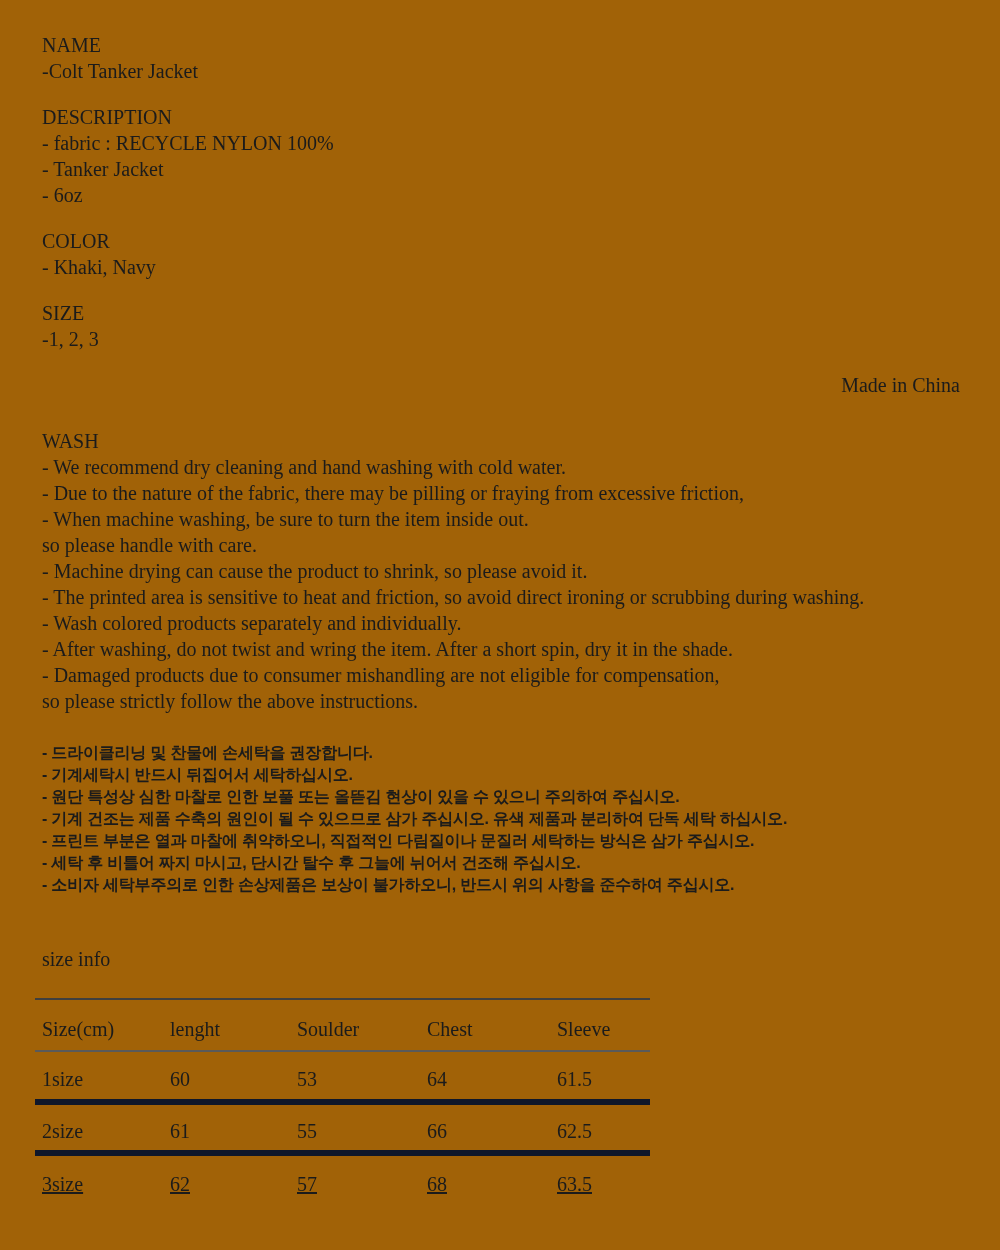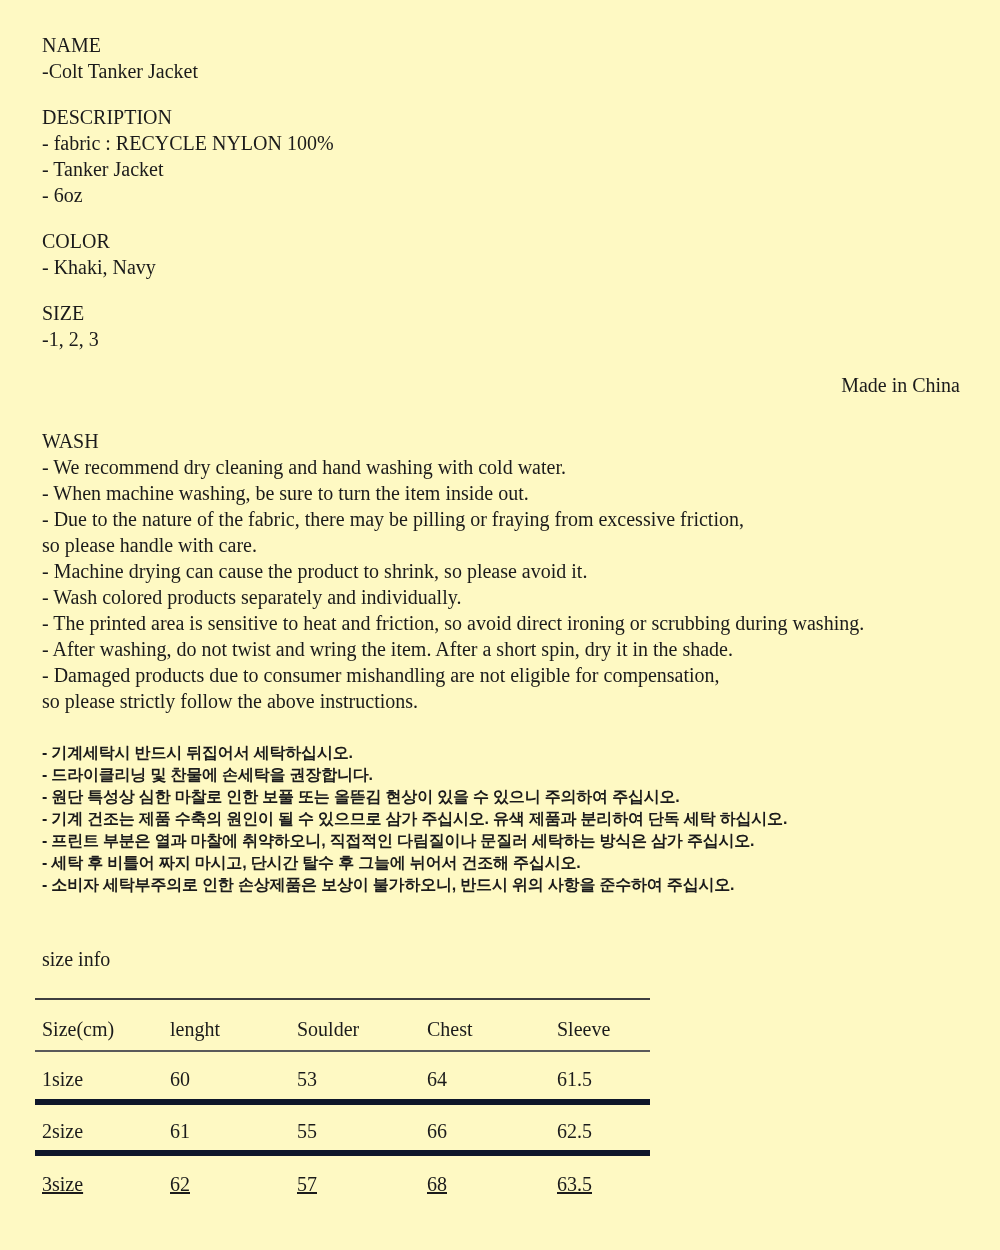--- a/index.html
+++ b/index.html
@@ -1,21 +1,21 @@
 <!DOCTYPE html>
 <html><head>
 <meta charset="utf-8">
 <style>
   html, body { margin: 0; padding: 0; background: #ffffff; }
   .page {
     position: relative;
     width: 1000px;
     height: 1250px;
     box-sizing: border-box;
-    background: #fef9c3;
+    background: #a16207;
     color: #1b1b1b;
     font-family: "Liberation Serif", "DejaVu Serif", serif;
     font-size: 20px;
     line-height: 26px;
     padding: 32px 40px 0 42px;
     overflow: hidden;
   }
   .page p { margin: 0; }
   .block { margin: 0 0 20px 0; }
   .block.origin { margin-bottom: 30px; text-align: right; }
@@ -76,34 +76,34 @@
     <p>-1, 2, 3</p>
   </section>
 
   <section class="block origin">
     <p>Made in China</p>
   </section>
 
   <section class="block wash-en">
     <p>WASH</p>
     <p>- We recommend dry cleaning and hand washing with cold water.</p>
+    <p>- Due to the nature of the fabric, there may be pilling or fraying from excessive friction,</p>
     <p>- When machine washing, be sure to turn the item inside out.</p>
-    <p>- Due to the nature of the fabric, there may be pilling or fraying from excessive friction,</p>
     <p>so please handle with care.</p>
     <p>- Machine drying can cause the product to shrink, so please avoid it.</p>
+    <p>- The printed area is sensitive to heat and friction, so avoid direct ironing or scrubbing during washing.</p>
     <p>- Wash colored products separately and individually.</p>
-    <p>- The printed area is sensitive to heat and friction, so avoid direct ironing or scrubbing during washing.</p>
     <p>- After washing, do not twist and wring the item. After a short spin, dry it in the shade.</p>
     <p>- Damaged products due to consumer mishandling are not eligible for compensation,</p>
     <p>so please strictly follow the above instructions.</p>
   </section>
 
   <section class="korean">
+    <p>- 드라이클리닝 및 찬물에 손세탁을 권장합니다.</p>
     <p>- 기계세탁시 반드시 뒤집어서 세탁하십시오.</p>
-    <p>- 드라이클리닝 및 찬물에 손세탁을 권장합니다.</p>
     <p>- 원단 특성상 심한 마찰로 인한 보풀 또는 올뜯김 현상이 있을 수 있으니 주의하여 주십시오.</p>
     <p>- 기계 건조는 제품 수축의 원인이 될 수 있으므로 삼가 주십시오. 유색 제품과 분리하여 단독 세탁 하십시오.</p>
     <p>- 프린트 부분은 열과 마찰에 취약하오니, 직접적인 다림질이나 문질러 세탁하는 방식은 삼가 주십시오.</p>
     <p>- 세탁 후 비틀어 짜지 마시고, 단시간 탈수 후 그늘에 뉘어서 건조해 주십시오.</p>
     <p>- 소비자 세탁부주의로 인한 손상제품은 보상이 불가하오니, 반드시 위의 사항을 준수하여 주십시오.</p>
   </section>
 
   <section class="size-info">
     <p class="size-info-label">size info</p>
     <table class="size-table">

